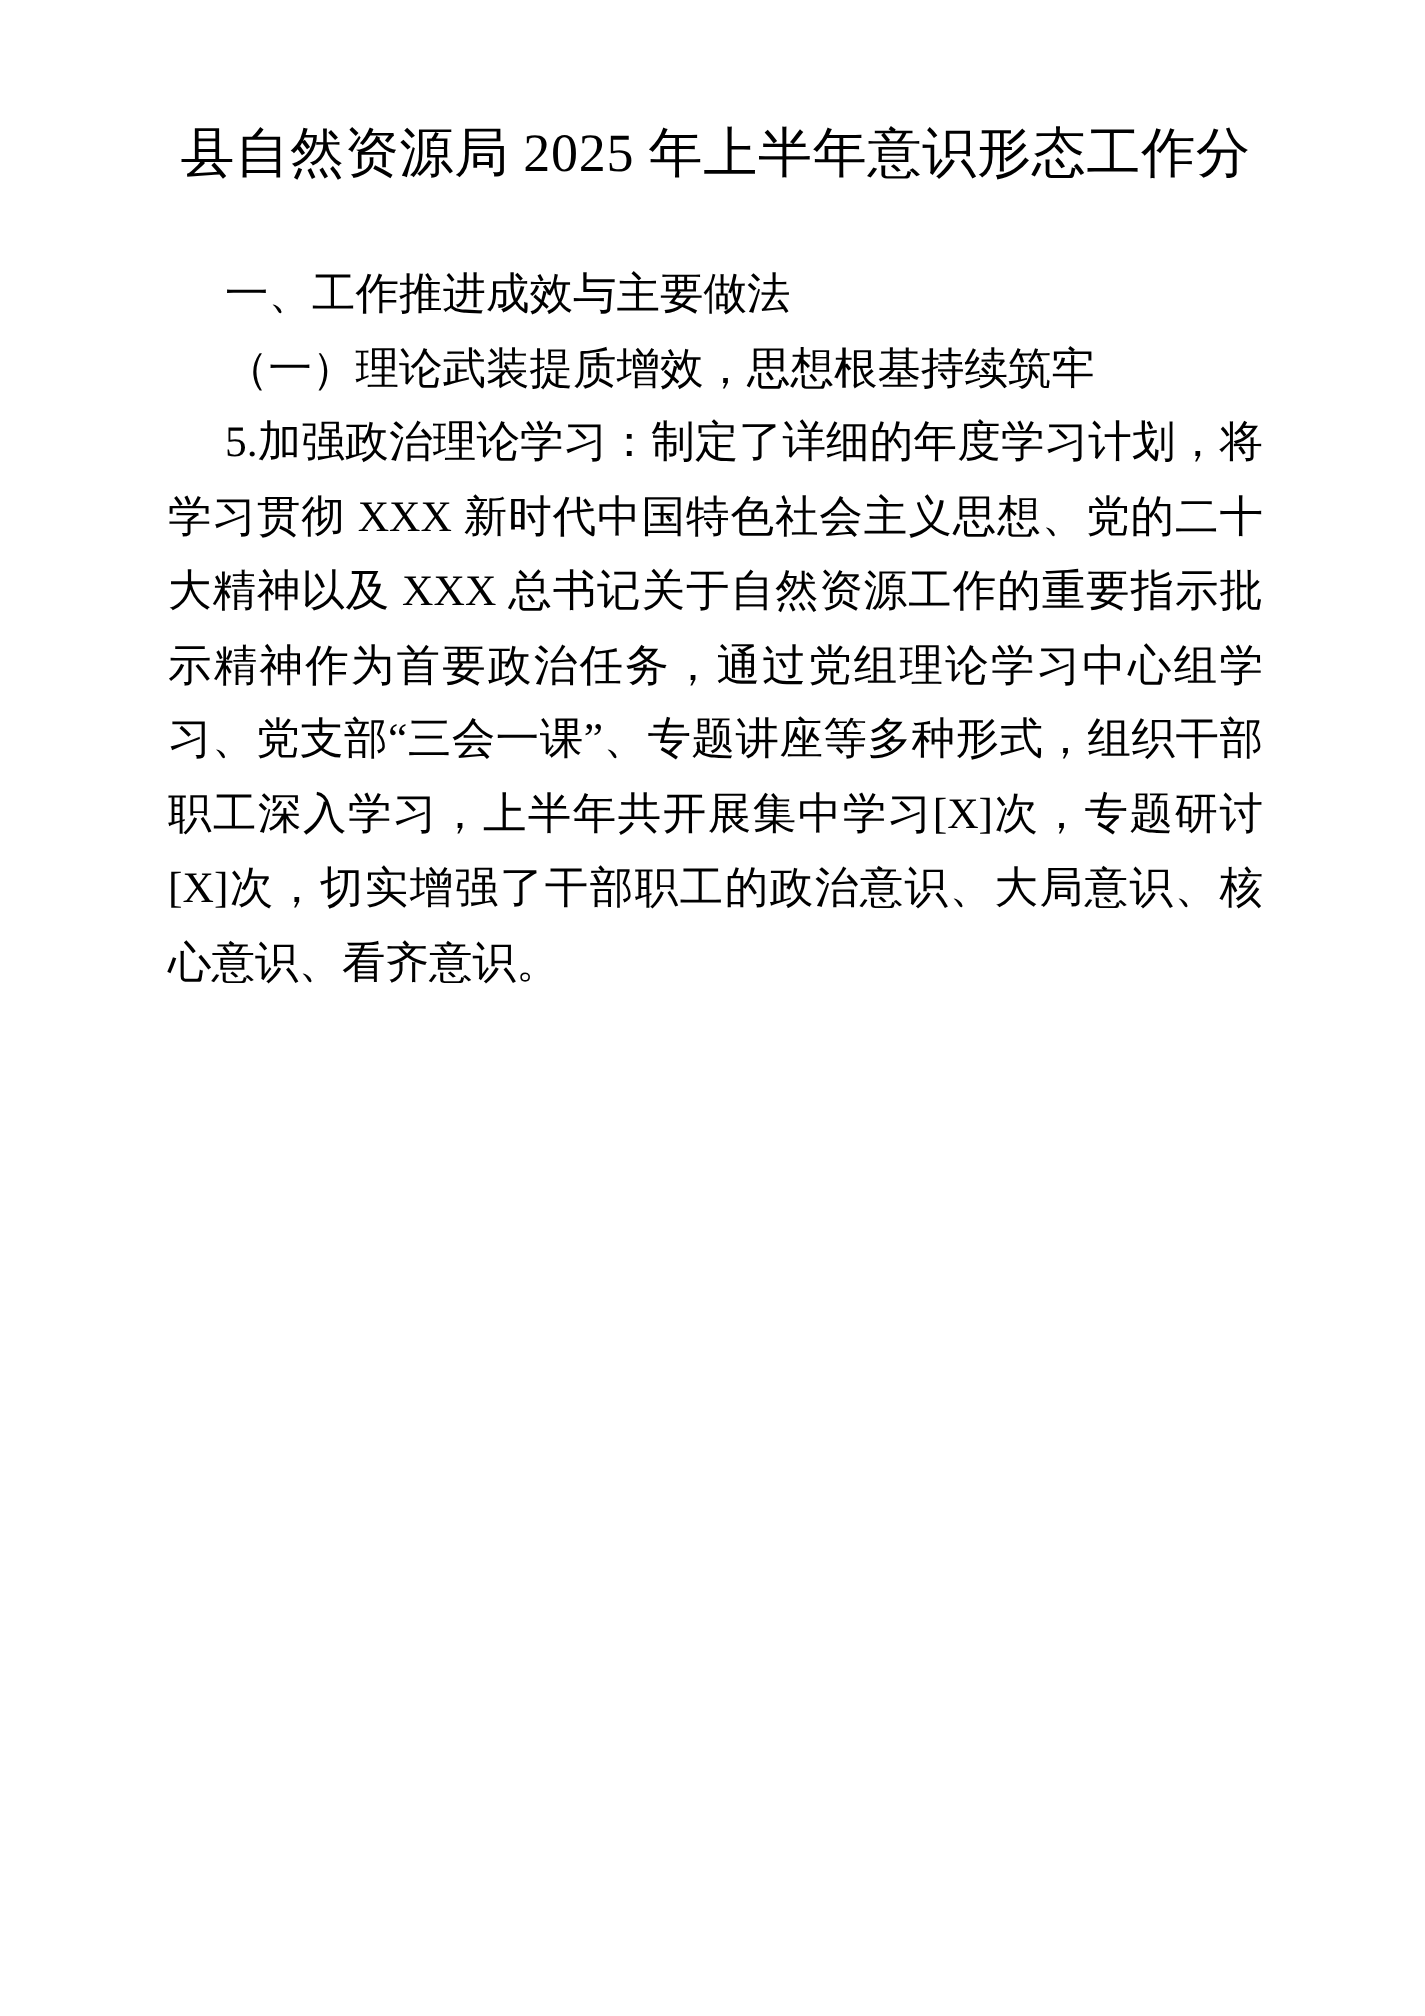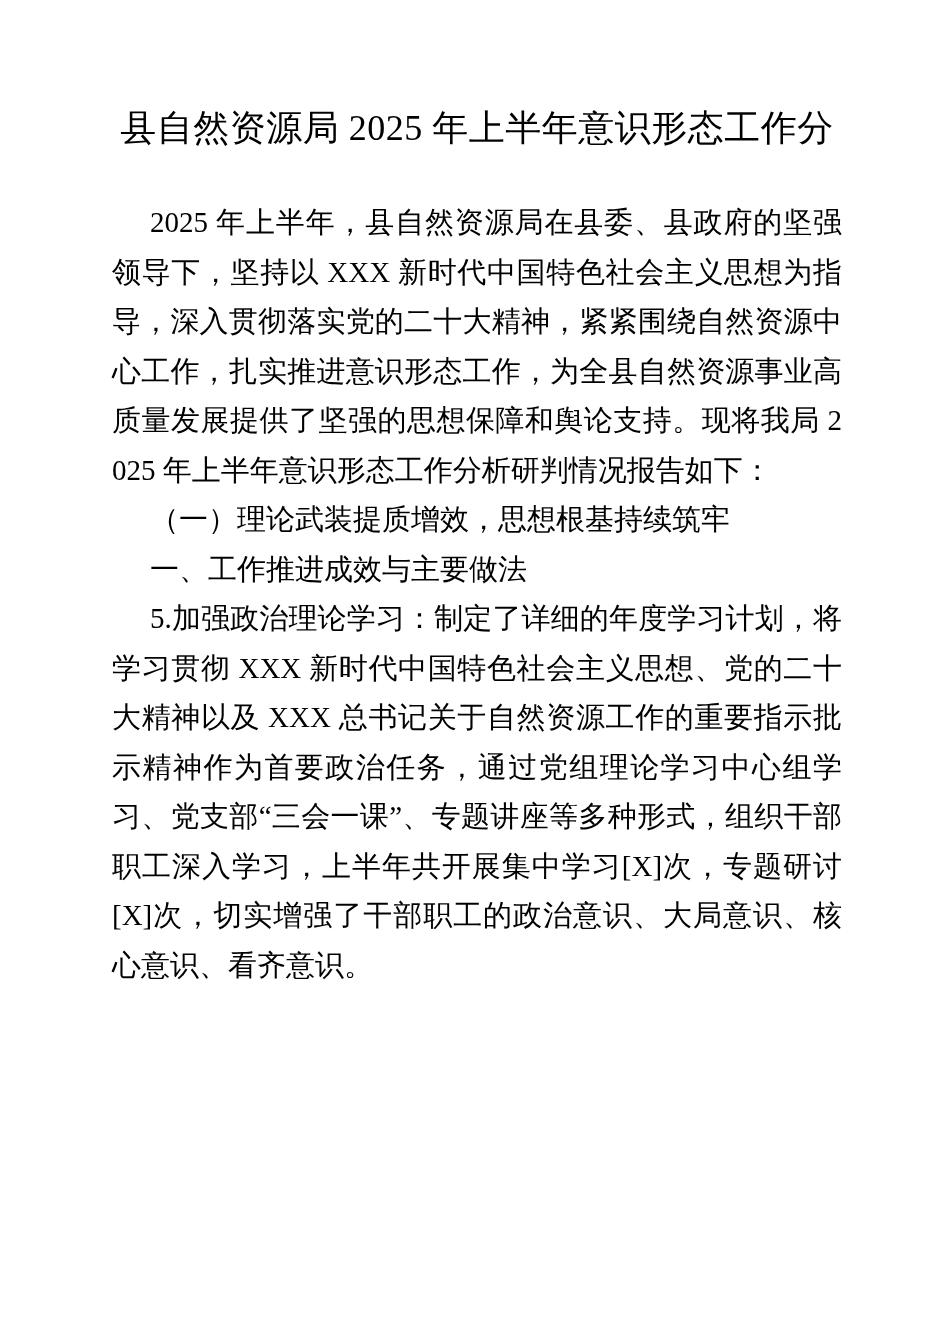--- a/index.html
+++ b/index.html
@@ -6,21 +6,21 @@
     margin: 0;
     padding: 0;
     background: #ffffff;
   }
   .page {
     position: relative;
     width: 950px;
     height: 1344px;
     background: #ffffff;
     box-sizing: border-box;
-    padding: 100px 108px 0 112px;
+    padding: 74px 108px 0 112px;
     overflow: hidden;
     color: #000000;
     
     font-family: "Liberation Serif", sans-serif;
     border-radius: 25px;
   }
   .doc-title {
     margin: 0;
     font-size: 36px;
     line-height: 56px;
@@ -50,19 +50,18 @@
 </head>
 <body>
 
 <div class="page">
 
   <h1 class="doc-title">
     <span class="title-line">县自然资源局 2025 年上半年意识形态工作分</span>
   </h1>
 
   <div class="doc-body">
-    <p class="para">2025 年上半年，县自然资源局在县委、县政府的坚强领导下，坚持以 XXX 新时代中国特色社会主义思想为指导，深入贯彻落实党的二十大精神，紧紧围绕自然资源中心工作，扎实推进意识形态工作，为全县自然资源事业高质量发展提供了坚强的思想保障和舆论支持。现将我局 2025 年上半年意识形态工作分析研判情况报告如下：</p>
+    <p class="para heading">一、工作推进成效与主要做法</p>
     <p class="para heading">（一）理论武装提质增效，思想根基持续筑牢</p>
-    <p class="para heading">一、工作推进成效与主要做法</p>
     <p class="para">5.加强政治理论学习：制定了详细的年度学习计划，将学习贯彻 XXX 新时代中国特色社会主义思想、党的二十大精神以及 XXX 总书记关于自然资源工作的重要指示批示精神作为首要政治任务，通过党组理论学习中心组学习、党支部“三会一课”、专题讲座等多种形式，组织干部职工深入学习，上半年共开展集中学习[X]次，专题研讨[X]次，切实增强了干部职工的政治意识、大局意识、核心意识、看齐意识。</p>
   </div>
 
 </div>
 
 </body></html>

